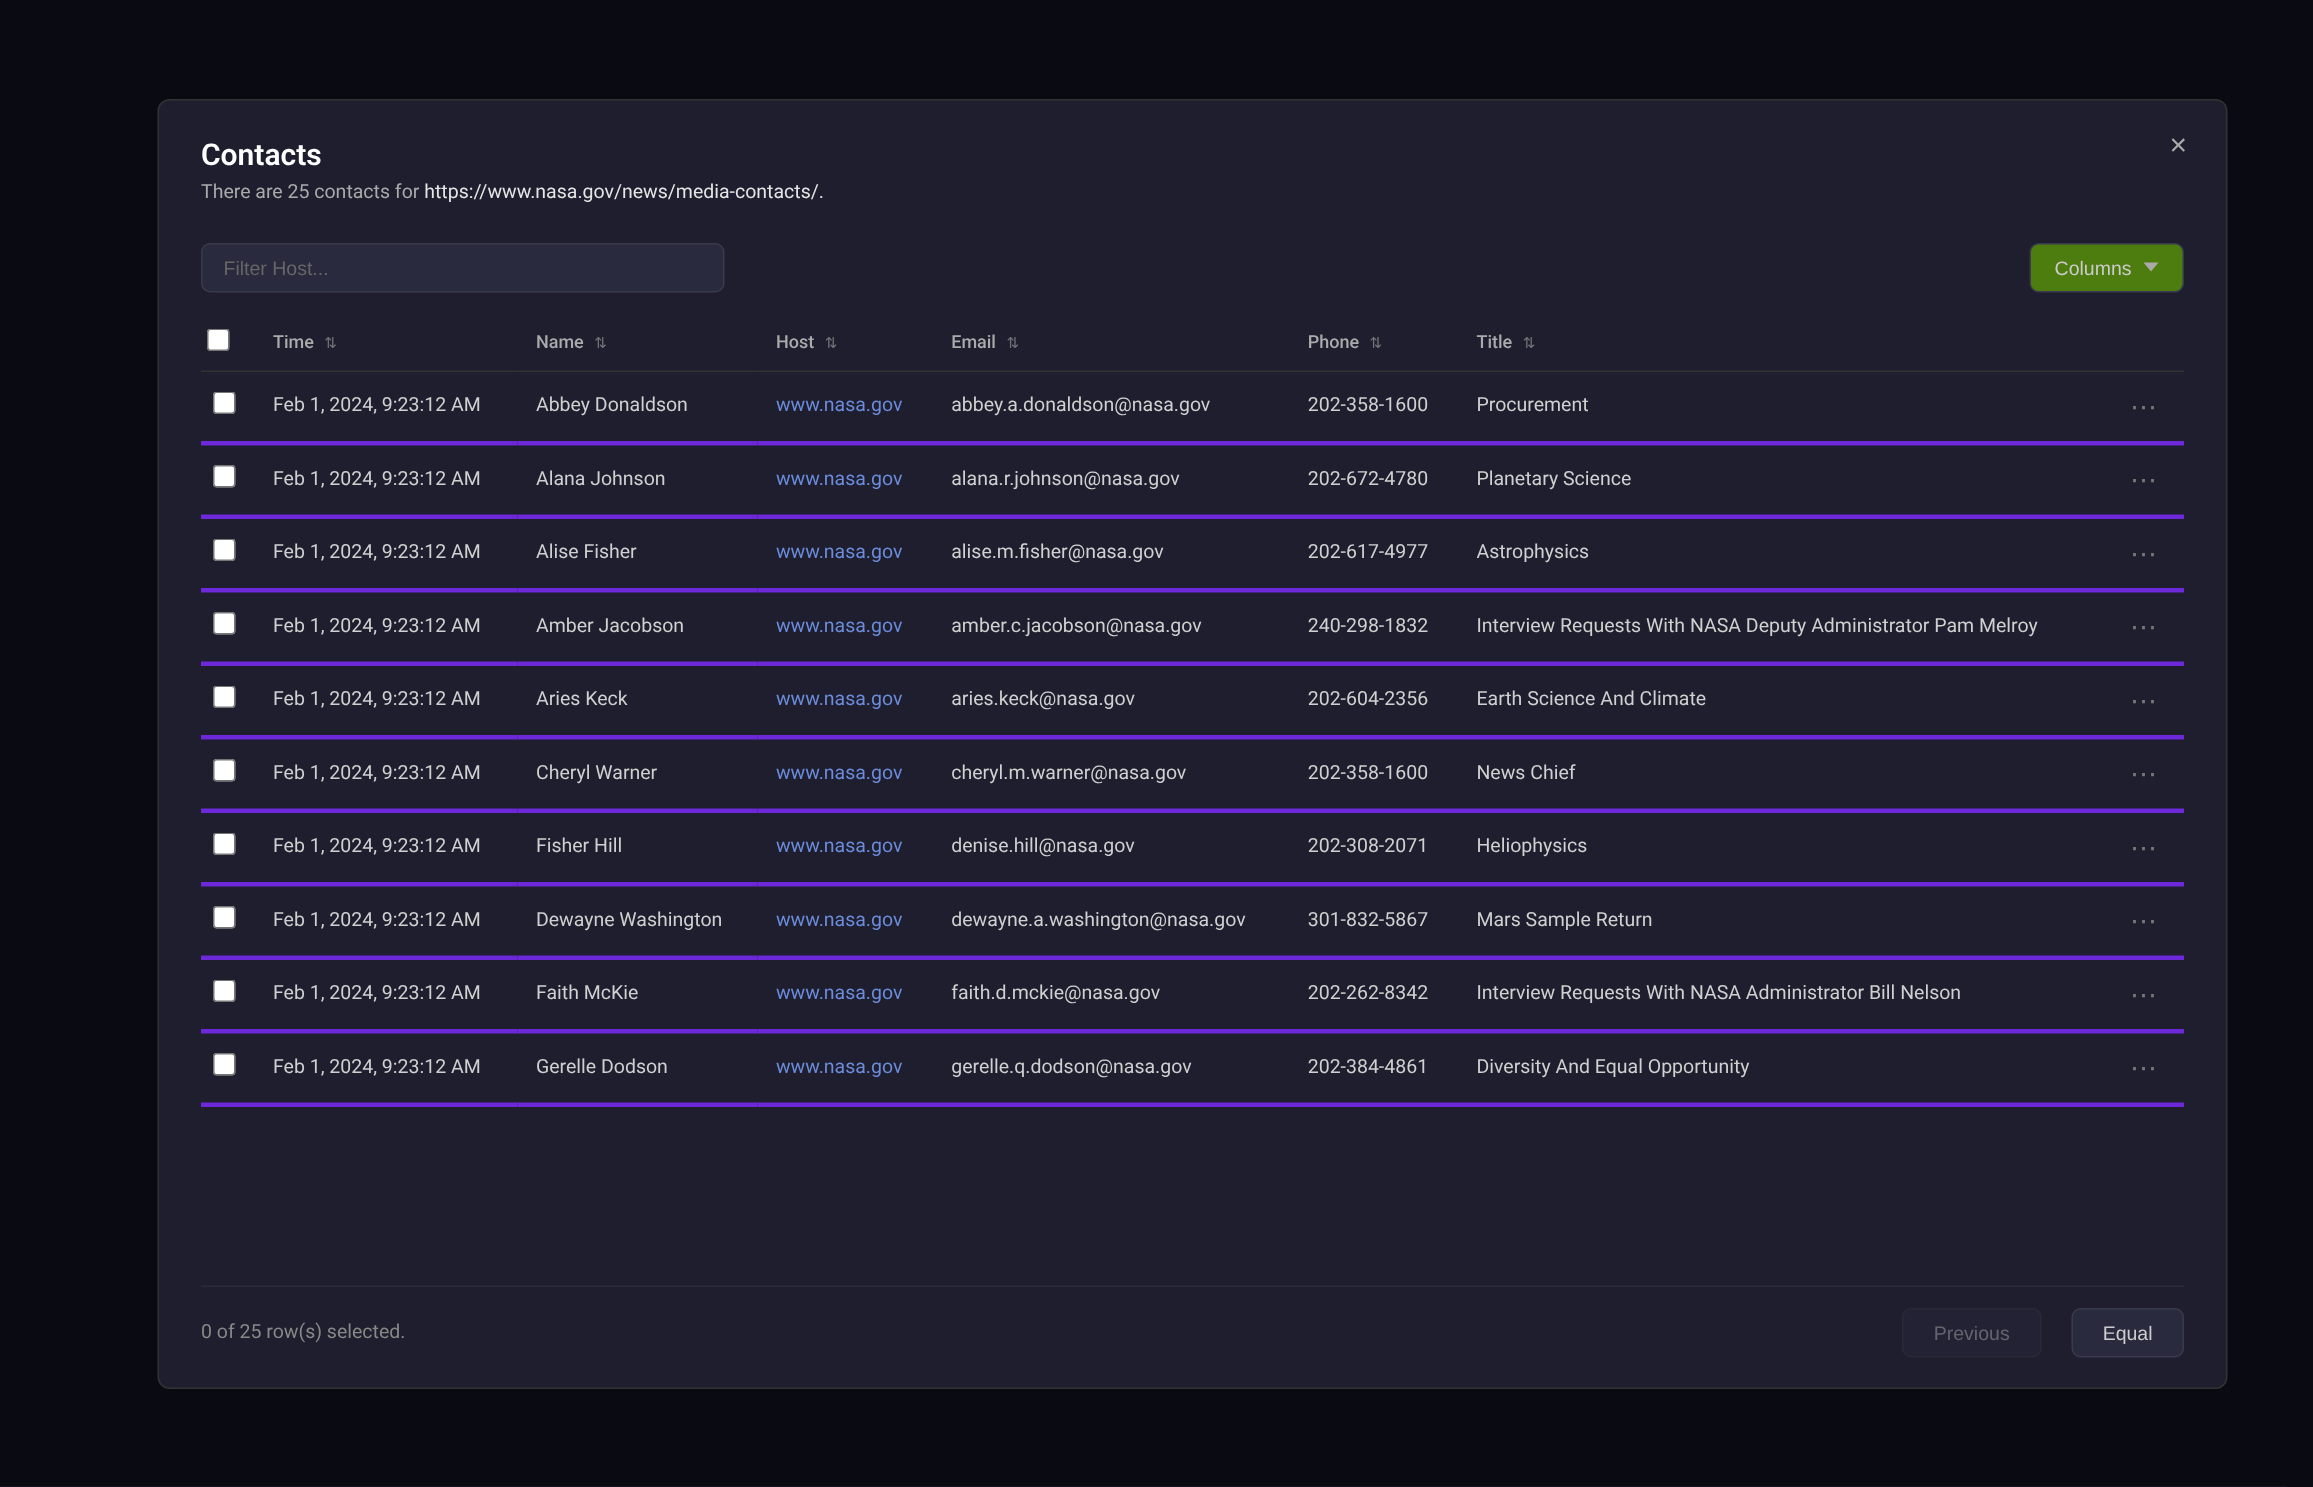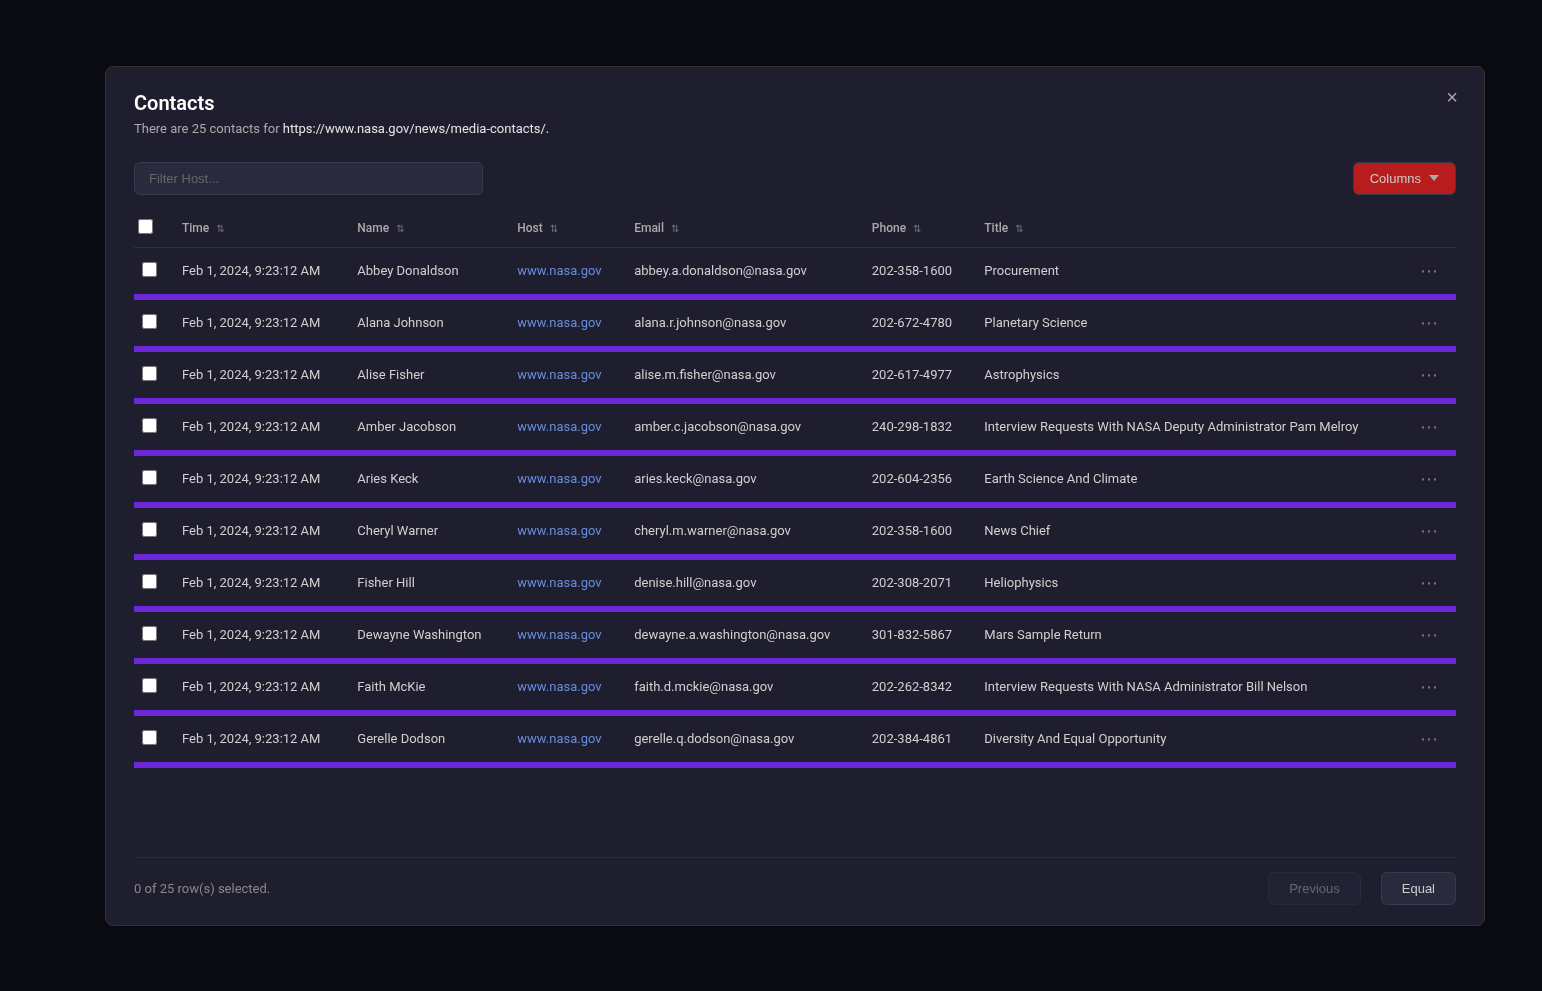--- a/index.html
+++ b/index.html
@@ -92,21 +92,21 @@
       padding: 8px 14px;
       width: 349px;
       outline: none;
     }
 
     .filter-input::placeholder {
       color: #666;
     }
 
     .columns-btn {
-      background: #b91c1c;
+      background: #4d7c0f;
       border: 1px solid #3a3a4e;
       border-radius: 6px;
       color: #ccc;
       font-size: 13px;
       padding: 8px 16px;
       cursor: pointer;
       display: flex;
       align-items: center;
       gap: 8px;
     }
@@ -155,21 +155,21 @@
     .th-checkbox {
       width: 36px;
       padding-left: 4px;
     }
 
     .th-actions {
       width: 36px;
     }
 
     tbody tr {
-      border-bottom: 6px solid #6d28d9;
+      border-bottom: 3px solid #6d28d9;
       transition: background 0.1s;
     }
 
     tbody td {
       padding: 12px 12px;
       color: #d0d0d0;
       font-size: 13px;
       vertical-align: middle;
     }
 

